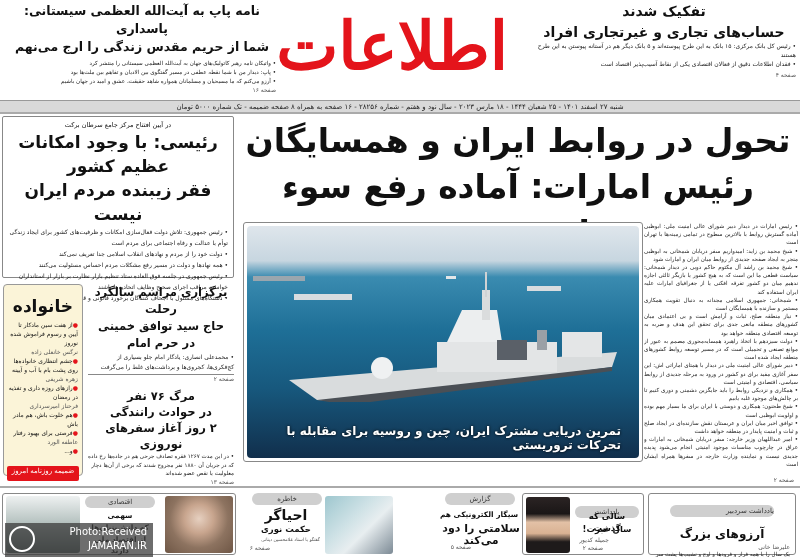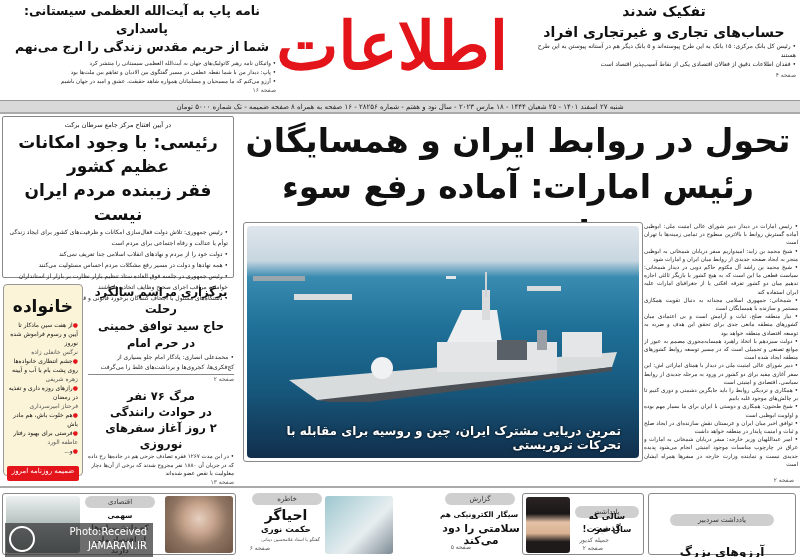--- a/index.html
+++ b/index.html
@@ -148,21 +148,21 @@
   <div class="center bold" style="font-size:11.5px; line-height:16px;">مرگ ۷۶ نفر</div>
   <div class="center bold" style="font-size:11.5px; line-height:16px;">در حوادث رانندگی</div>
   <div class="center bold" style="font-size:11.5px; line-height:16px;">۲ روز آغاز سفرهای نوروزی</div>
   <div class="bullets" style="font-size:5.6px; line-height:8.5px;">• در این مدت ۱۲۶۷ فقره تصادف جرحی هم در جاده‌ها رخ داده که در جریان آن ۱۸۸۰ نفر مجروح شدند که برخی از آن‌ها دچار معلولیت یا نقص عضو شده‌اند</div>
   <div class="pg">صفحه ۱۳</div>
 </div>
 
 <div class="abs" style="left:0; top:486px; width:800px; border-top:2px solid #aaa;"></div>
 
 <div class="abs box" style="left:648px; top:493px; width:148px; height:62px; padding:3px 5px;">
-  <div class="tag" style="margin:17px 16px;">یادداشت سردبیر</div>
+  <div class="tag" style="margin:8px 16px;text-align:right;">یادداشت سردبیر</div>
   <div class="center bold" style="font-size:12px; line-height:18px;">آرزوهای بزرگ</div>
   <div class="pg">علیرضا خانی</div>
   <div class="bullets" style="font-size:5.5px; line-height:9px;">یک سال را با همه فراز و فرودها و اوج و نشیب‌ها پشت سر</div>
 </div>
 
 <div class="abs box" style="left:522px; top:493px; width:122px; height:62px; padding:12px 4px;">
   <div class="tag" style="position:absolute; right:4px; width:64px;">یادداشت</div>
   <div class="bold center" style="position:absolute; right:4px; top:16px; width:64px; font-size:8.5px; line-height:12px;">سالی که گذشت</div>
   <div class="bold center" style="position:absolute; right:4px; top:29px; width:64px; font-size:8.5px; line-height:12px;">سال عبرت!</div>
   <div class="pg" style="position:absolute; right:34px; top:42px;">جمیله کدیور</div>

